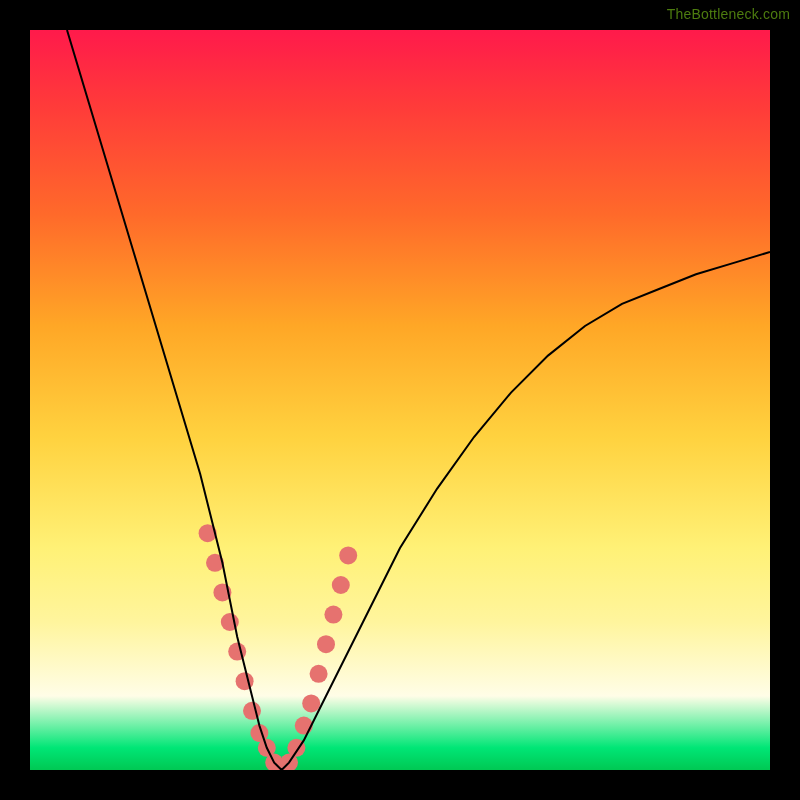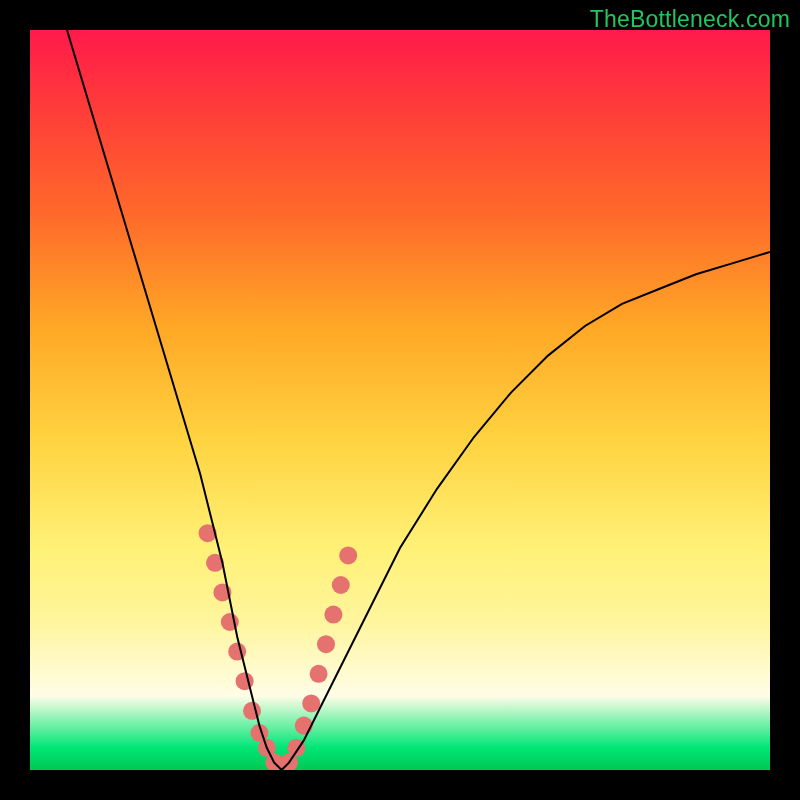--- a/index.html
+++ b/index.html
@@ -43,22 +43,22 @@
     left: 0;
     top: 0;
     width: 740px;
     height: 740px;
     pointer-events: none;
   }
   .watermark {
     position: absolute;
     top: 6px;
     right: 10px;
-    color: #22c55e;
-    font-size: 23px;
+    color: #4d7c0f;
+    font-size: 14px;
     font-weight: 500;
     letter-spacing: 0.2px;
     text-align: right;
   }
 </style>
 </head>
 <body>
 
 <div class="stage">
 

